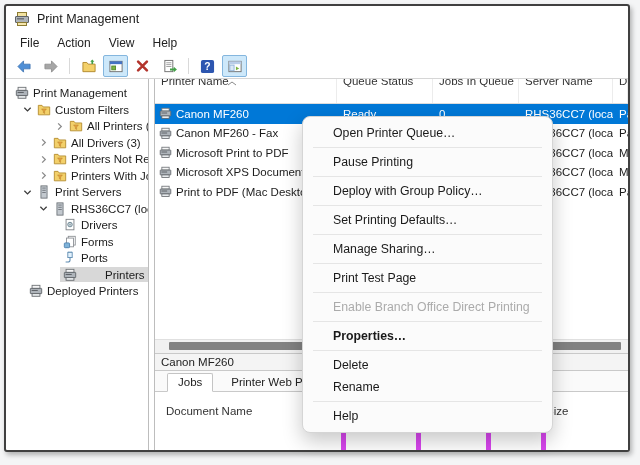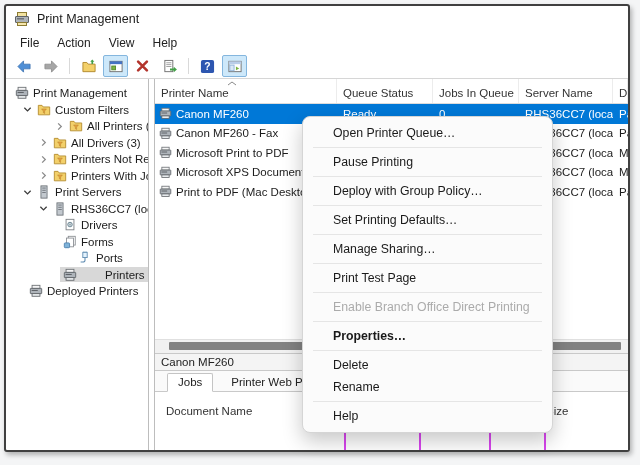--- a/index.html
+++ b/index.html
@@ -28,21 +28,21 @@
   .main{flex:1;display:flex;flex-direction:column;border-left:1px solid #bdbdbd;min-width:0;}
   
   .trow{display:flex;align-items:center;height:16.5px;font-size:11.5px;color:#1c1c1c;white-space:nowrap;cursor:default;}
   .chev{width:14px;display:flex;align-items:center;justify-content:center;flex:0 0 auto;}
   .node{display:flex;align-items:center;gap:4px;padding:0 3px;height:15px;}
   .trow.sel .node{background:#d8d8d8;gap:28px;}
   .ticon{width:14px;height:14px;display:flex;align-items:center;justify-content:center;flex:0 0 auto;}
   
   .list-region{flex:1;position:relative;overflow:hidden;background:#fff;}
   .lv-header{display:flex;height:24px;border-bottom:1px solid #dcdcdc;position:relative;background:#fff;}
-  .hcell{font-size:11.5px;color:#333;display:flex;align-items:flex-end;padding:0 0 4px 6px;
+  .hcell{font-size:11.5px;color:#333;display:flex;align-items:flex-end;padding:0 0 16px 6px;
          border-right:1px solid #ececec;box-sizing:border-box;white-space:nowrap;overflow:hidden;}
   .sortcaret{position:absolute;top:2px;left:72px;}
   .c-name{width:182px;flex:0 0 auto;}
   .c-status{width:96px;flex:0 0 auto;}
   .c-jobs{width:86px;flex:0 0 auto;}
   .c-server{width:94px;flex:0 0 auto;}
   .c-driver{flex:1;min-width:0;}
   .lrow{display:flex;height:19.5px;align-items:center;font-size:11.5px;color:#1c1c1c;white-space:nowrap;}
   .lrow .cell{padding-left:6px;box-sizing:border-box;overflow:hidden;white-space:nowrap;}
   .lrow .cell.c-name{display:flex;align-items:center;gap:4px;padding-left:4px;}
@@ -51,21 +51,21 @@
   .hscroll{height:13px;background:#f1f1f1;border-top:1px solid #e0e0e0;position:relative;flex:0 0 auto;}
   .hthumb{position:absolute;top:2px;left:14px;width:452px;height:8px;background:#828282;border-radius:1px;}
   
   .sec-title{height:16px;background:#f4f4f4;border-top:1px solid #c9c9c9;border-bottom:1px solid #c9c9c9;
              display:flex;align-items:center;padding-left:6px;font-size:11.5px;color:#222;flex:0 0 auto;}
   .tabs{height:20px;background:#fafafa;border-bottom:1px solid #c9c9c9;display:flex;align-items:flex-end;
         padding-left:12px;gap:8px;flex:0 0 auto;}
   .tab{font-size:11.5px;color:#222;padding:2px 10px 3px 10px;cursor:default;}
   .tab.active{background:#fff;border:1px solid #c4c4c4;border-bottom:1px solid #fff;margin-bottom:-1px;border-radius:2px 2px 0 0;}
   .jobs{height:58px;display:flex;padding-left:11px;background:#fff;flex:0 0 auto;}
-  .jcell{font-size:11.5px;color:#333;padding-top:13px;border-right:2px solid #d946ef;box-sizing:border-box;white-space:nowrap;overflow:hidden;}
+  .jcell{font-size:11.5px;color:#333;padding-top:13px;border-right:5px solid #d946ef;box-sizing:border-box;white-space:nowrap;overflow:hidden;}
   .j1{width:180px;}.j2{width:75px;}.j3{width:70px;}.j4{width:55px;}.j5{flex:1;border-right:none;}
   
   .ctxmenu{position:absolute;left:296px;top:110px;width:249px;z-index:10;background:#fbfbfb;
            border:1px solid #d5d5d5;border-radius:8px;box-shadow:0 8px 20px rgba(0,0,0,.22);
            padding:5px 0;}
   .mi{font-size:12.3px;color:#1a1a1a;padding:4px 12px 4px 30px;line-height:14px;cursor:default;white-space:nowrap;}
   .mi.disabled{color:#ababab;}
   .mi.bold{font-weight:bold;}
   .msep{height:1px;background:#e5e5e5;margin:3px 10px;}
   svg{display:block;}
@@ -352,21 +352,21 @@
           <span class="node">
               <span class="ticon">
                 <svg width="14" height="14">
                   <use href="#i-forms"></use>
                 </svg>
               </span>
           <span>Forms</span>
             </span>
         </div>
 
-        <div class="trow" style="padding-left:54px;margin-left:15px;">
+        <div class="trow" style="padding-left:54px;">
           <span class="node">
               <span class="ticon">
                 <svg width="14" height="14">
                   <use href="#i-ports"></use>
                 </svg>
               </span>
           <span>Ports</span>
             </span>
         </div>
 

